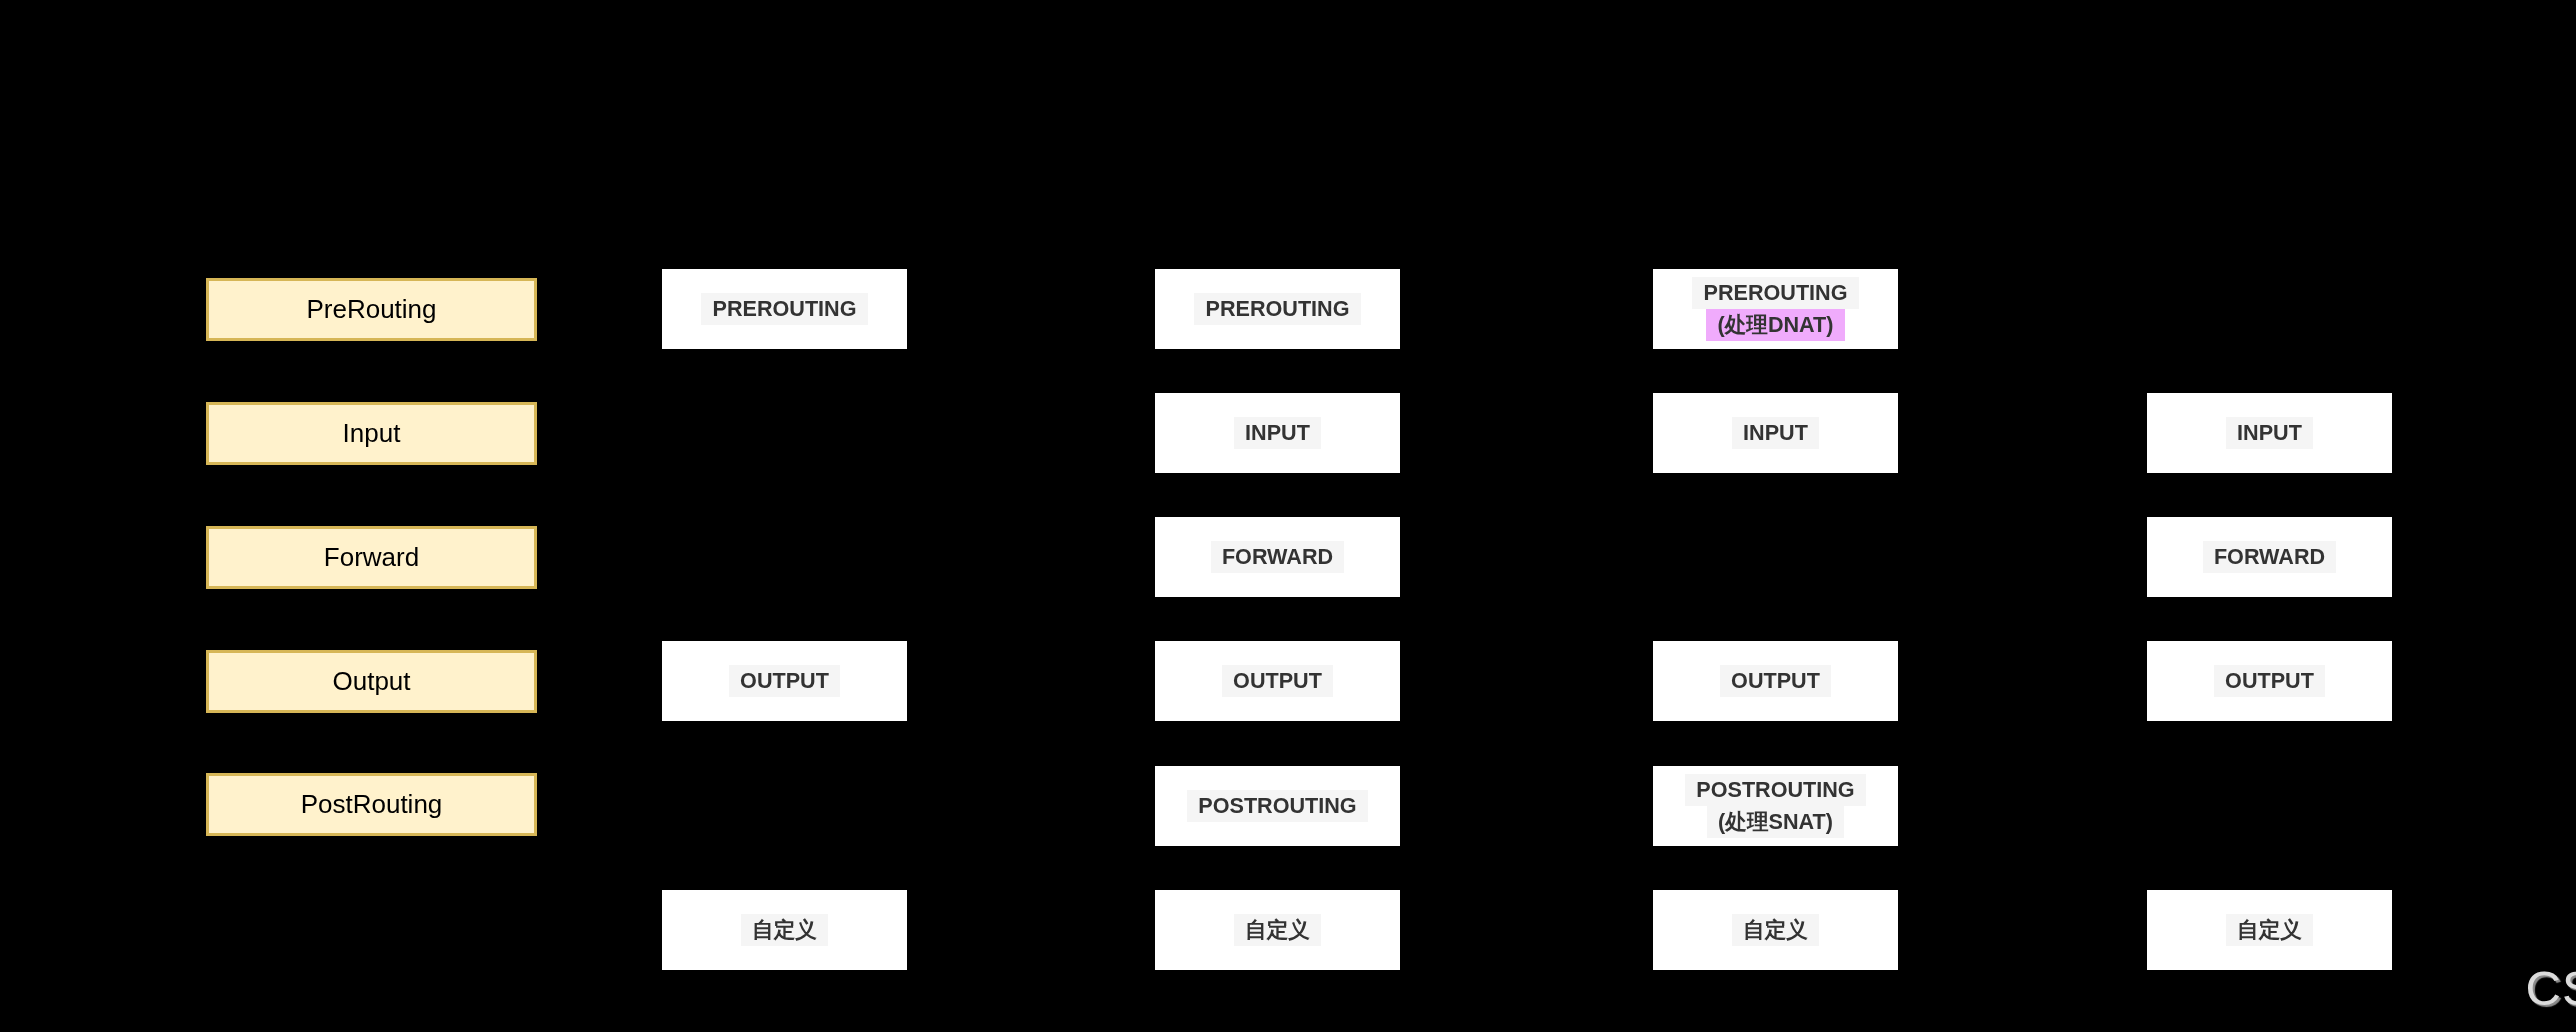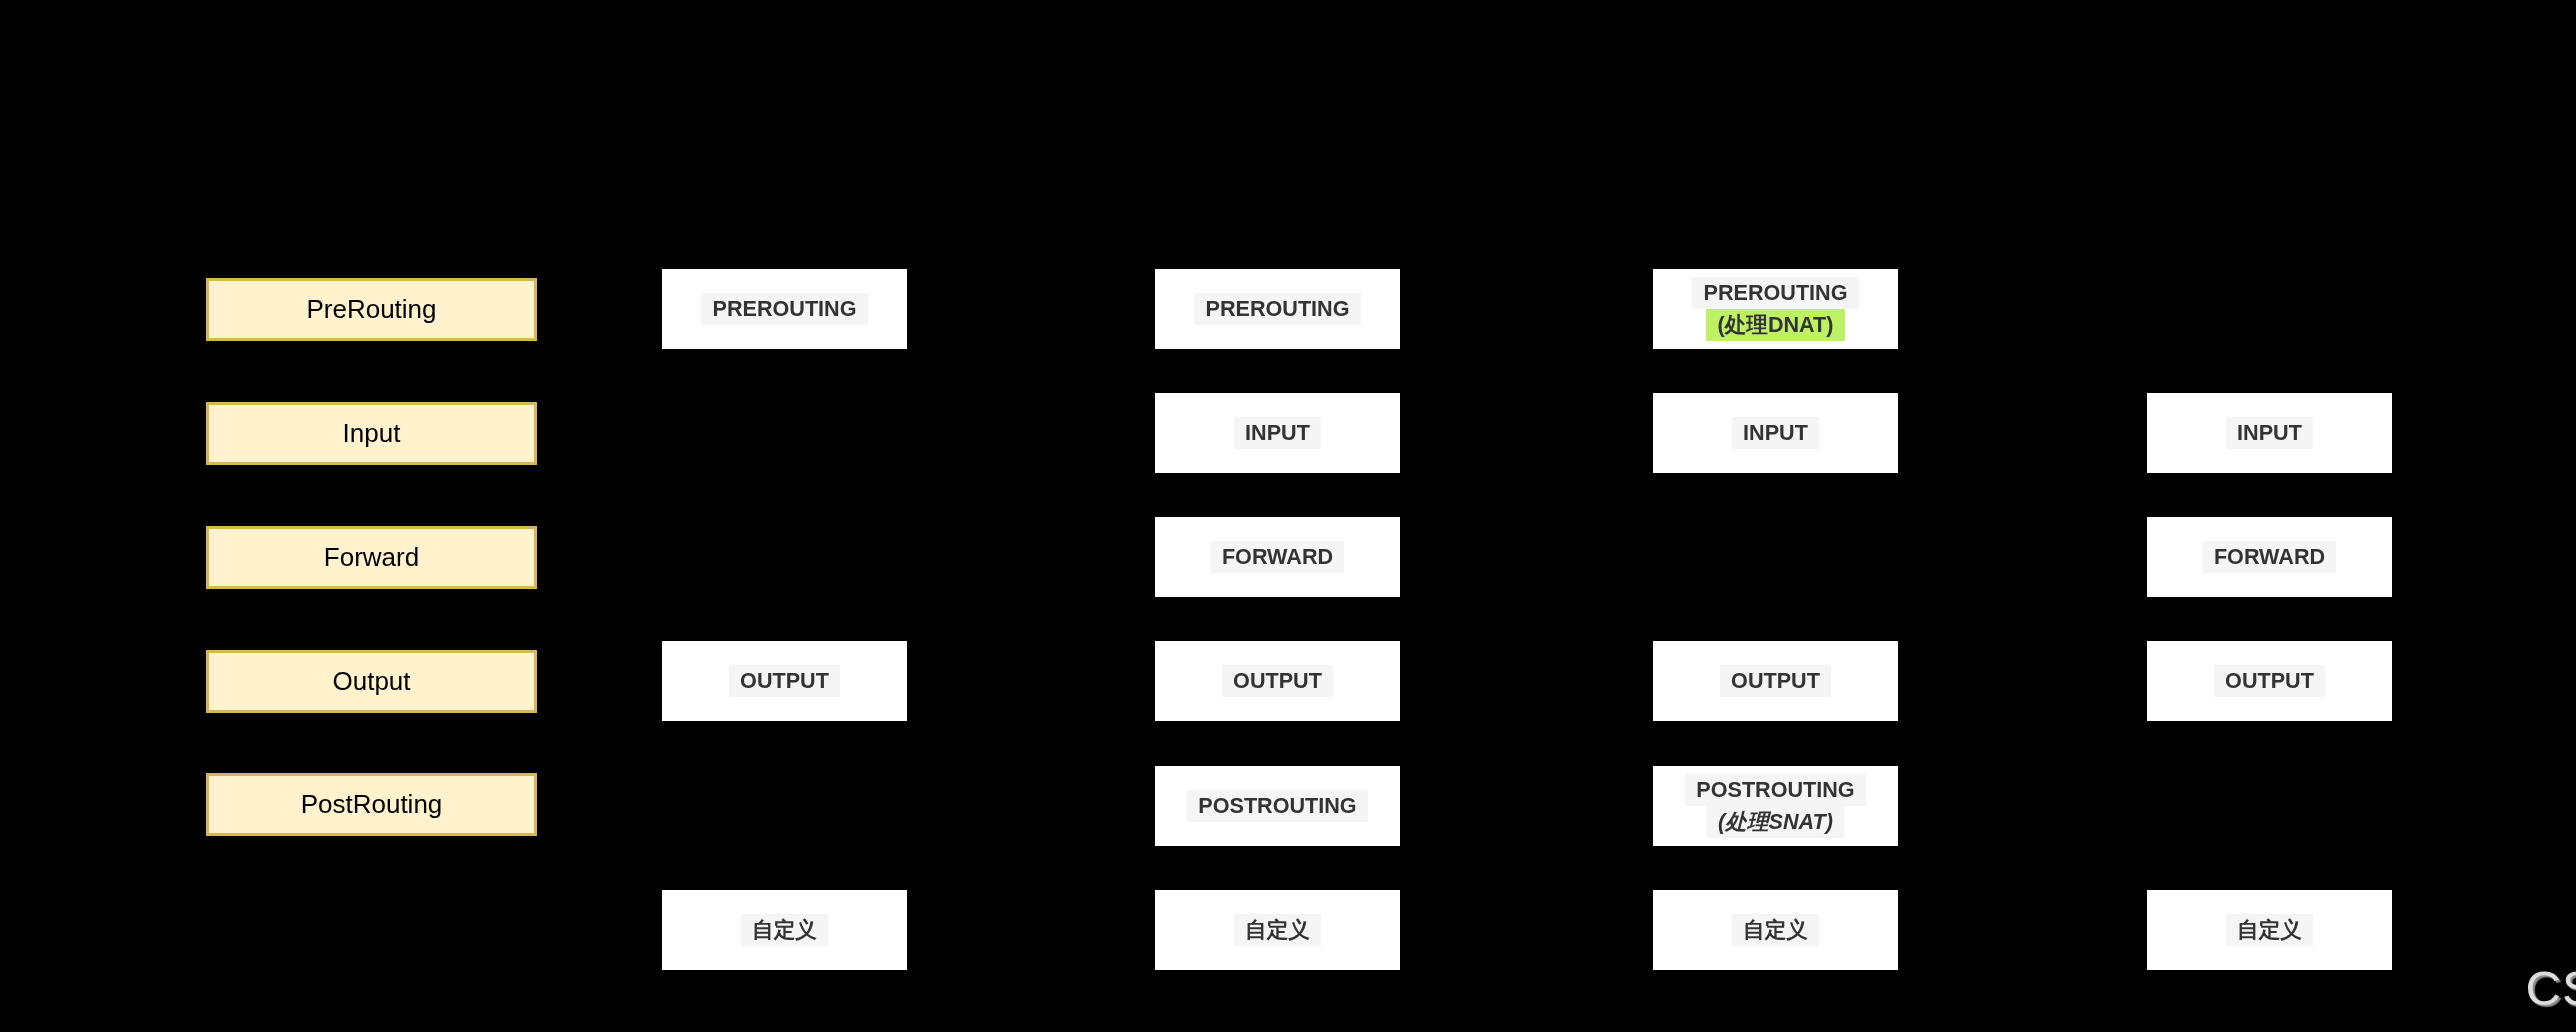--- a/index.html
+++ b/index.html
@@ -116,37 +116,37 @@
       </div>
     </div>
     <div class="table-box" style="left: 1155px; top: 890px; width: 245px; height: 80px; background: rgb(255, 255, 255);">
       <div class="lbl" style="color: rgb(51, 51, 51);">
         <span style="background: rgb(245, 245, 245);">自定义</span>
       </div>
     </div>
     <div class="table-box" style="left: 1653px; top: 269px; width: 245px; height: 80px; background: rgb(255, 255, 255);">
       <div class="lbl" style="color: rgb(51, 51, 51);">
         <span style="background: rgb(245, 245, 245);">PREROUTING</span>
-        <span style="background: #bef264;">(处理DNAT)</span>
+        <span style="background: #f0abfc;">(处理DNAT)</span>
       </div>
     </div>
     <div class="table-box" style="left: 1653px; top: 393px; width: 245px; height: 80px; background: rgb(255, 255, 255);">
       <div class="lbl" style="color: rgb(51, 51, 51);">
         <span style="background: rgb(245, 245, 245);">INPUT</span>
       </div>
     </div>
     <div class="table-box" style="left: 1653px; top: 641px; width: 245px; height: 80px; background: rgb(255, 255, 255);">
       <div class="lbl" style="color: rgb(51, 51, 51);">
         <span style="background: rgb(245, 245, 245);">OUTPUT</span>
       </div>
     </div>
     <div class="table-box" style="left: 1653px; top: 766px; width: 245px; height: 80px; background: rgb(255, 255, 255);">
       <div class="lbl" style="color: rgb(51, 51, 51);">
         <span style="background: rgb(245, 245, 245);">POSTROUTING</span>
-        <span style="background: rgb(245, 245, 245); font-style: italic;">(处理SNAT)</span>
+        <span style="background: rgb(245, 245, 245);">(处理SNAT)</span>
       </div>
     </div>
     <div class="table-box" style="left: 1653px; top: 890px; width: 245px; height: 80px; background: rgb(255, 255, 255);">
       <div class="lbl" style="color: rgb(51, 51, 51);">
         <span style="background: rgb(245, 245, 245);">自定义</span>
       </div>
     </div>
     <div class="table-box" style="left: 2147px; top: 393px; width: 245px; height: 80px; background: rgb(255, 255, 255);">
       <div class="lbl" style="color: rgb(51, 51, 51);">
         <span style="background: rgb(245, 245, 245);">INPUT</span>

